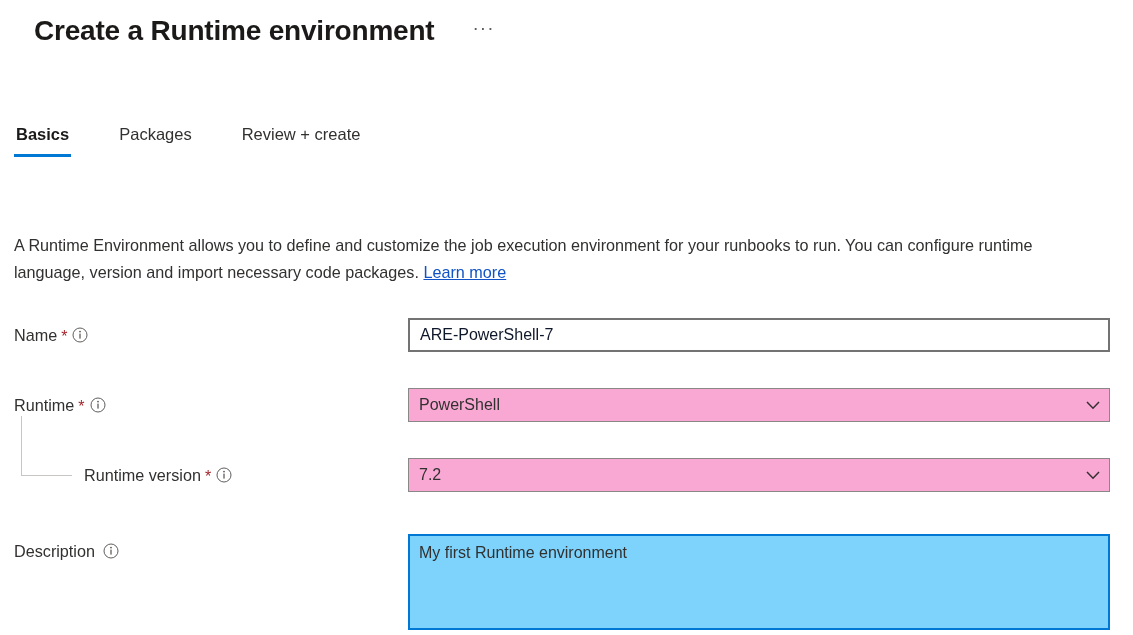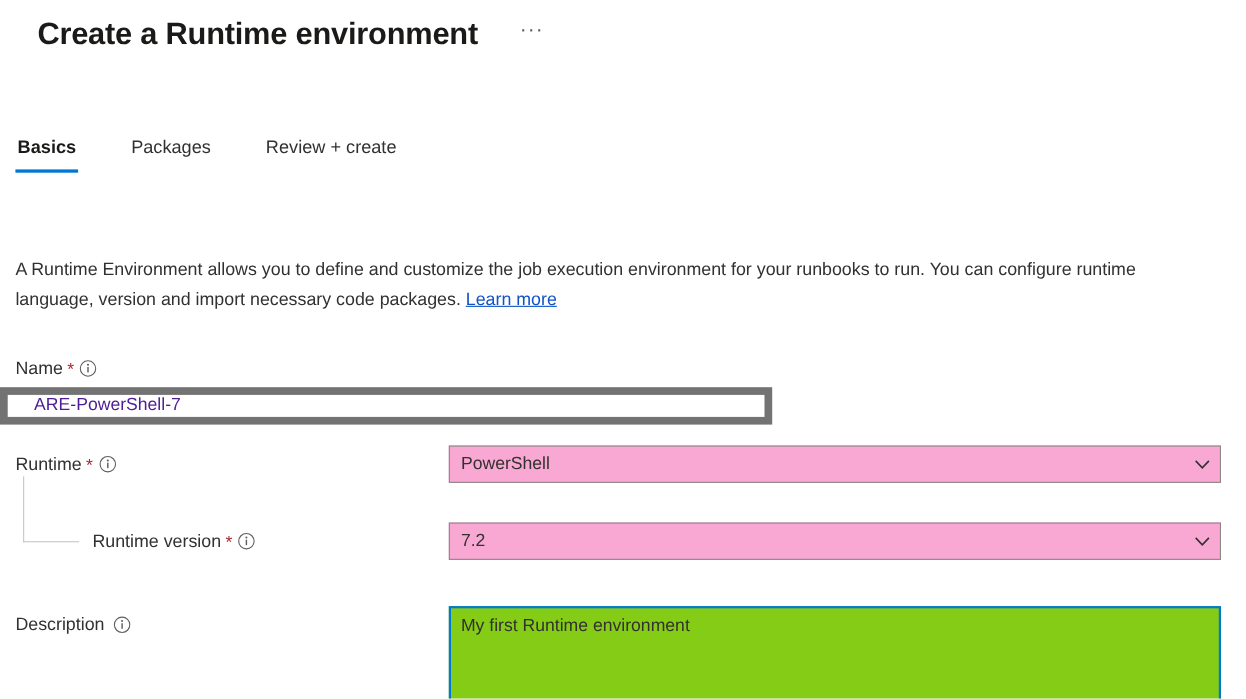--- a/index.html
+++ b/index.html
@@ -146,26 +146,26 @@
   .info-icon svg { display: block; }
 
   .field-cell {
     flex: 1;
   }
 
   .text-input {
     box-sizing: border-box;
     width: 702px;
     height: 34px;
-    border: 7px solid #737373;
+    border: 2px solid #737373;
     background: #ffffff;
     font-family: "Liberation Sans", sans-serif;
     font-size: 16px;
-    color: #4c1d95;
-    padding: 0 24px;
+    color: #0f172a;
+    padding: 0 10px;
     outline: none;
     display: block;
   }
 
   .select-wrap {
     position: relative;
     width: 702px;
     height: 34px;
   }
   .select-box {
@@ -191,21 +191,21 @@
     display: flex;
     align-items: center;
     pointer-events: none;
   }
 
   .textarea-box {
     box-sizing: border-box;
     width: 702px;
     height: 96px;
     border: 2px solid #0078d4;
-    background: #84cc16;
+    background: #7dd3fc;
     font-family: "Liberation Sans", sans-serif;
     font-size: 16px;
     color: #323130;
     padding: 6px 9px;
     resize: none;
     outline: none;
     line-height: 22px;
     display: block;
   }
 
@@ -214,21 +214,21 @@
     position: absolute;
     left: 21px;
     top: -42px;
     width: 50px;
     height: 59px;
     border-left: 1px solid #c8c6c4;
     border-bottom: 1px solid #c8c6c4;
     pointer-events: none;
   }
 
-  .row-name    { margin-bottom: 19px; flex-direction: column; }
+  .row-name    { margin-bottom: 36px; }
   .row-lang    { margin-bottom: 36px; }
   .row-runtime { margin-bottom: 42px; text-align: center; }
 </style>
 </head>
 <body>
 
 <div class="page-header">
   <div class="page-title">Create a Runtime environment</div>
   <div class="more-menu">···</div>
 </div>

